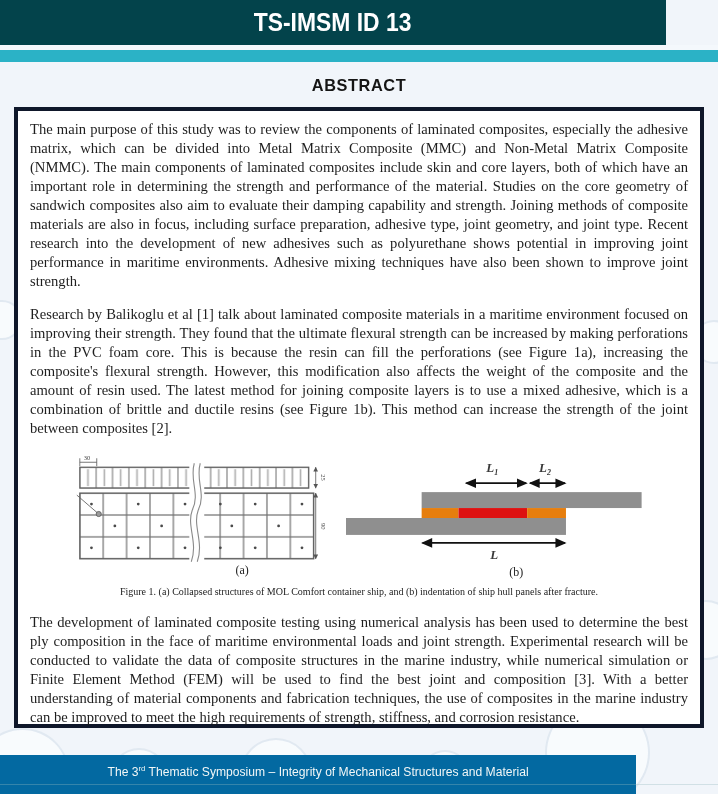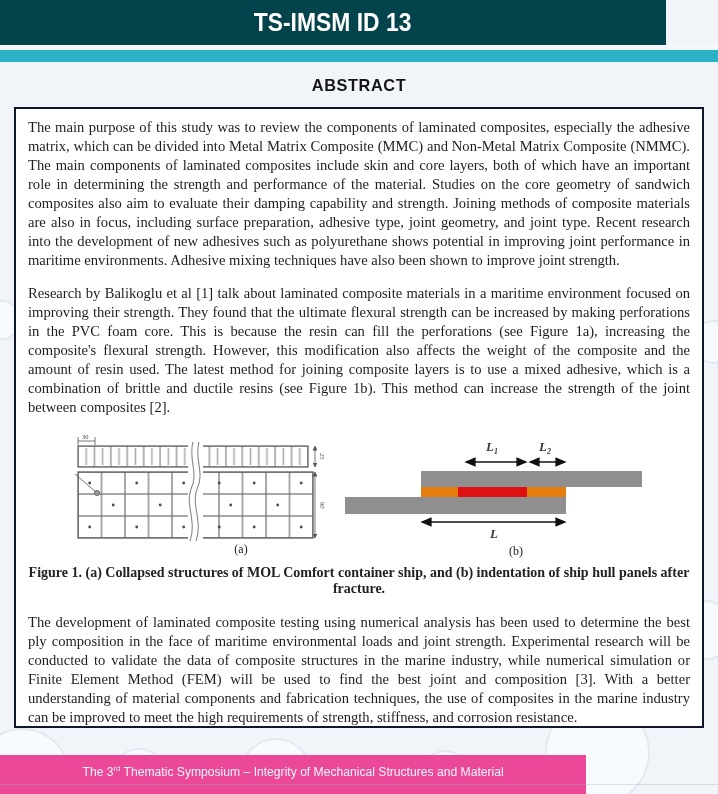--- a/index.html
+++ b/index.html
@@ -41,45 +41,45 @@
 
   .abstract-heading {
     position:absolute; left:0; top:76px; width:718px; text-align:center;
     font-size:17px; font-weight:600; letter-spacing:0.6px; color:#151515; z-index:2;
     transform:scaleX(0.96);
   }
 
   
   .content-box {
     position:absolute; left:14px; top:107px; width:690px; height:621px;
-    background:#ffffff; border:2px solid #0f172a; z-index:1;
+    background:#ffffff; border:4px solid #0f172a; z-index:1;
     padding:9px 12px 0 12px;
   }
   .content-box p {
     font-family:"Liberation Serif", serif;
     font-size:14.6px; line-height:19px; text-align:justify;
     color:#1e1e1e; margin-bottom:14px;
   }
 
   .figure-row {
     display:flex; align-items:flex-start; margin:2px 0 4px 10px;
   }
   .figure-row svg { display:block; }
   .fig-b { margin-left:6px; }
 
   .figure-caption {
     font-family:"Liberation Serif", serif;
-    font-weight:700; font-size:14px; color:#222;
+    font-weight:400; font-size:10px; color:#222;
     text-align:center; margin:4px 0 16px 0;
   }
 
   
   .footer-bar {
-    position:absolute; left:0; top:755px; width:586px; height:39px;
-    background:#ec4899; z-index:2;
+    position:absolute; left:0; top:755px; width:636px; height:39px;
+    background:#0369a1; z-index:2;
     display:flex; align-items:flex-start; justify-content:center;
   }
   .footer-text {
     color:#f2f7f7; font-size:12.5px; margin-top:9px;
     transform:scaleX(0.97); white-space:nowrap;
   }
   .footer-text sup { font-size:8px; vertical-align:super; }
   .footer-divider {
     position:absolute; left:0; top:784px; width:718px; height:1px;
     background:rgba(148,186,189,0.35); z-index:3;

